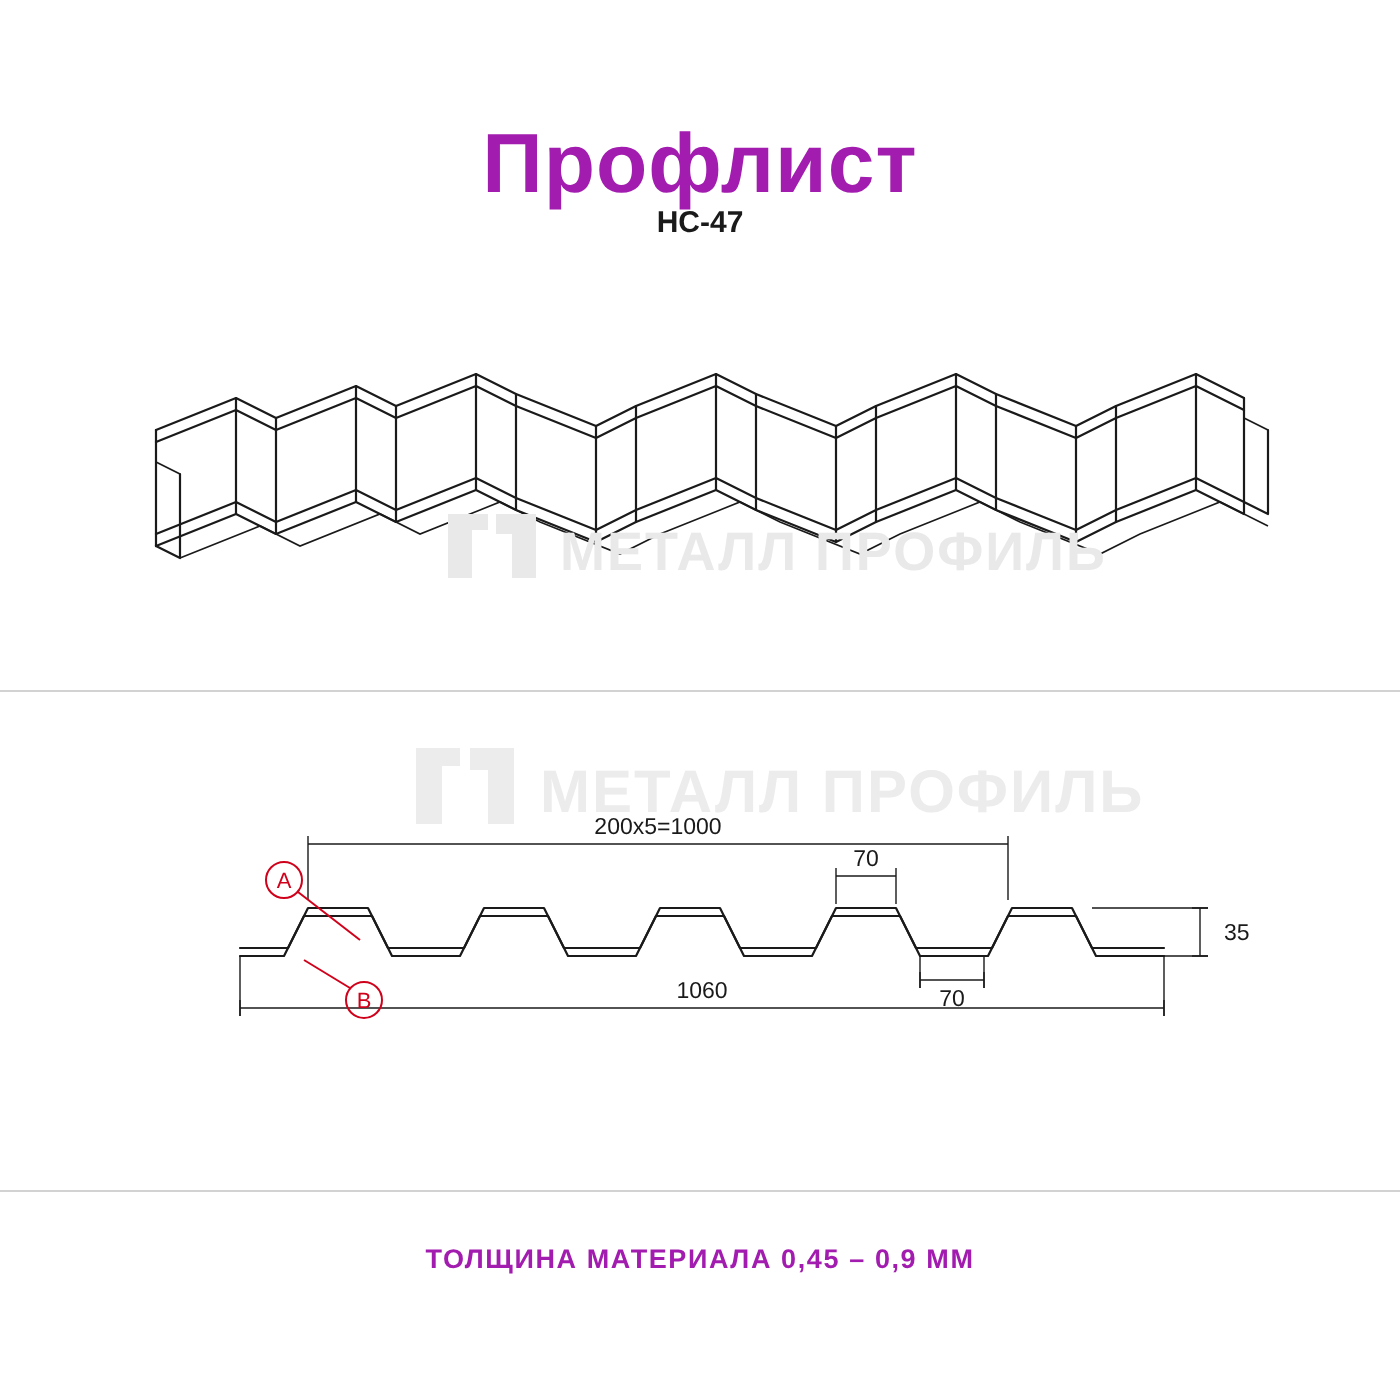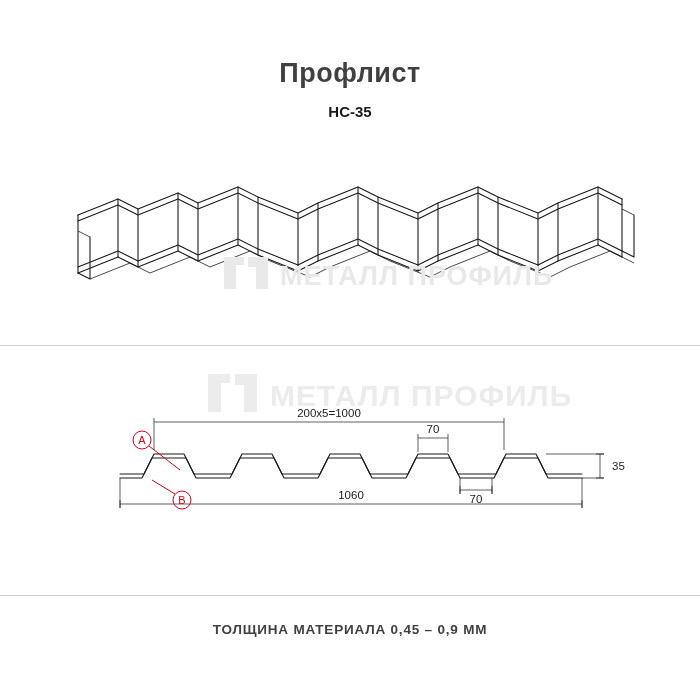--- a/index.html
+++ b/index.html
@@ -19,24 +19,24 @@
     position: relative;
     width: 700px;
     height: 700px;
   }
   .title {
     position: absolute;
     top: 58px;
     left: 0;
     width: 700px;
     text-align: center;
-    font-size: 27px;
+    font-size: 42px;
     font-weight: bold;
     letter-spacing: 0.5px;
-    color: #404040;
+    color: #a21caf;
   }
   .subtitle {
     position: absolute;
     top: 103px;
     left: 0;
     width: 700px;
     text-align: center;
     font-size: 15px;
     font-weight: bold;
     color: #1a1a1a;
@@ -53,21 +53,21 @@
 
   .footer {
     position: absolute;
     top: 622px;
     left: 0;
     width: 700px;
     text-align: center;
     font-size: 13.5px;
     font-weight: bold;
     letter-spacing: 0.8px;
-    color: #404040;
+    color: #a21caf;
   }
 
   .iso-wrap {
     position: absolute;
     top: 175px;
     left: 60px;
     width: 580px;
     height: 140px;
   }
   .sec-wrap {
@@ -94,21 +94,21 @@
   .red { fill: none; stroke: #d0021b; stroke-width: 1.0; }
   .redtxt { fill: #d0021b; font-size: 11px; font-family: "Liberation Sans", sans-serif; }
   .dtxt { fill: #1a1a1a; font-size: 11.5px; font-family: "Liberation Sans", sans-serif; }
 </style>
 </head>
 <body>
 
 <div class="page">
 
   <div class="title">Профлист</div>
-  <div class="subtitle">НС-35</div>
+  <div class="subtitle">НС-47</div>
 
   <div class="iso-wrap">
     <svg width="580" height="140" viewBox="0 0 580 140">
 
       <path class="ln" d="M18 40 L58 24 L78 34 L118 18 L138 28 L178 12 L198 22 L238 38 L258 28 L298 12 L318 22 L358 38 L378 28 L418 12 L438 22 L478 38 L498 28 L538 12 L562 24"></path>
 
       <path class="ln" d="M18 46 L58 30 L78 40 L118 24 L138 34 L178 18 L198 28 L238 44 L258 34 L298 18 L318 28 L358 44 L378 34 L418 18 L438 28 L478 44 L498 34 L538 18 L562 30"></path>
 
       <path class="ln" d="M18 92 L58 76 L78 86 L118 70 L138 80 L178 64 L198 74 L238 90 L258 80 L298 64 L318 74 L358 90 L378 80 L418 64 L438 74 L478 90 L498 80 L538 64 L562 76"></path>
       <path class="ln" d="M18 98 L58 82 L78 92 L118 76 L138 86 L178 70 L198 80 L238 96 L258 86 L298 70 L318 80 L358 96 L378 86 L418 70 L438 80 L478 96 L498 86 L538 70 L562 82"></path>

